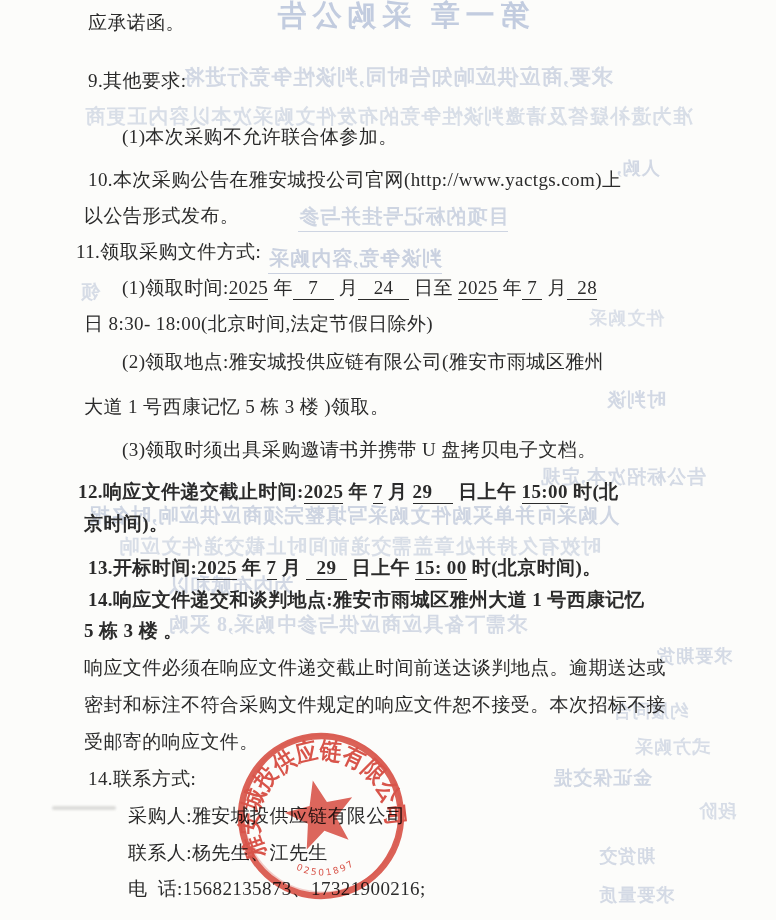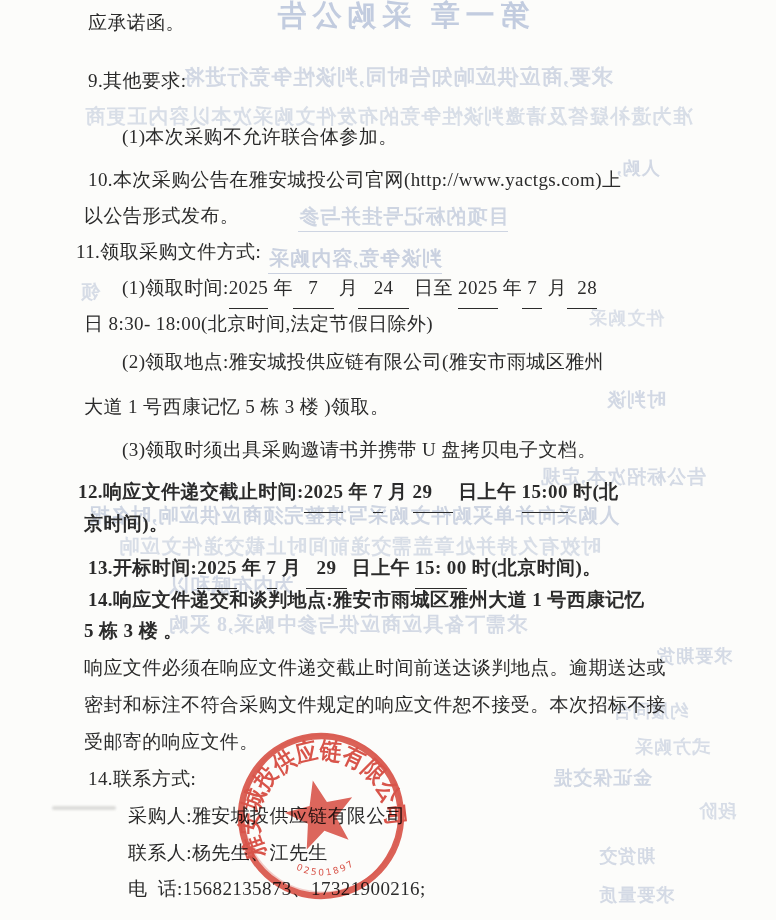--- a/index.html
+++ b/index.html
@@ -32,21 +32,21 @@
     background:#dcdcda;border-radius:2px;filter:blur(1px);
   }
   
   .text-layer{position:absolute;inset:0;z-index:2;}
   .line{
     position:absolute;white-space:nowrap;
     font-size:19px;color:#2b2b2b;letter-spacing:.4px;line-height:1.2;
   }
   .line.bold{font-weight:bold;}
   .seg{white-space:pre;}
-  .seg.u{border-bottom:1.7px solid #2b2b2b;padding-bottom:10px;}
+  .seg.u{border-bottom:1.7px solid #2b2b2b;padding-bottom:1px;}
   
   .stamp{
     position:absolute;left:235px;top:730px;width:172px;height:172px;z-index:3;
     transform:rotate(-13deg);
     opacity:.85;mix-blend-mode:multiply;pointer-events:none;
   }
   .seal-ring{fill:none;stroke:#d5372b;stroke-width:6.5;stroke-opacity:.92;}
   .seal-ring2{fill:none;stroke:#d5372b;stroke-width:2;stroke-opacity:.28;}
   .seal-star{fill:#d5372b;fill-opacity:.9;}
   .seal-text{

